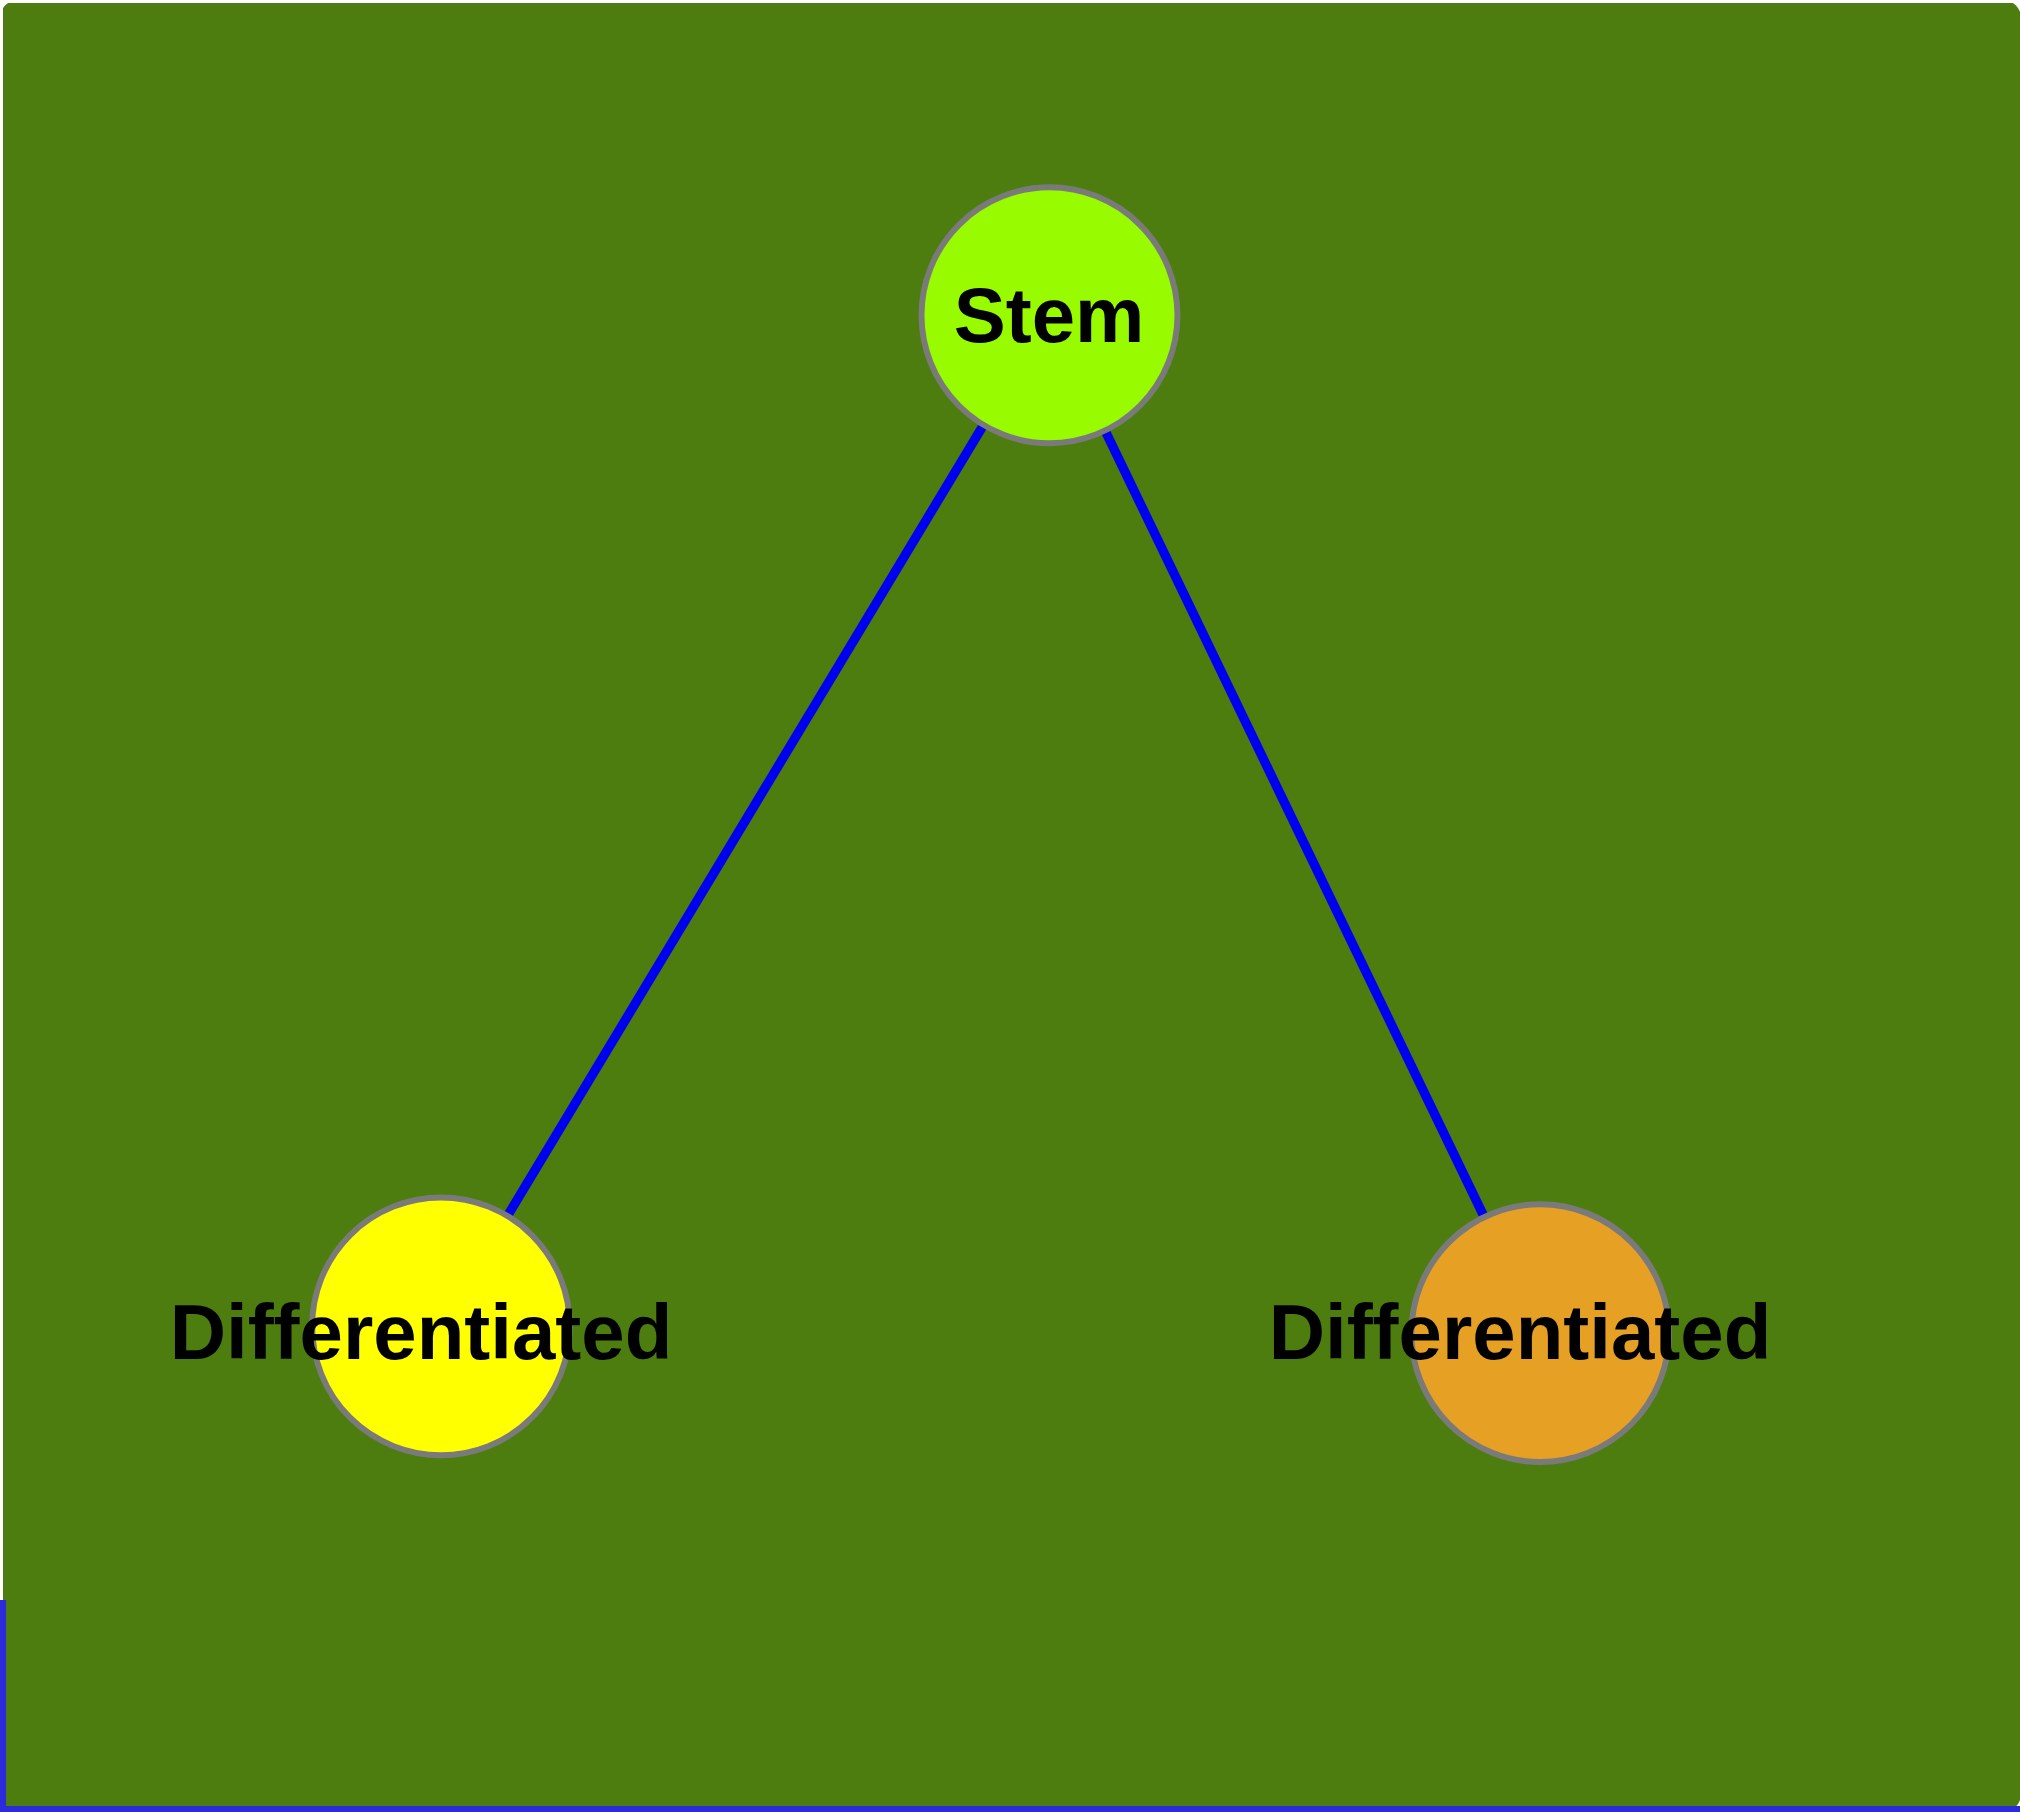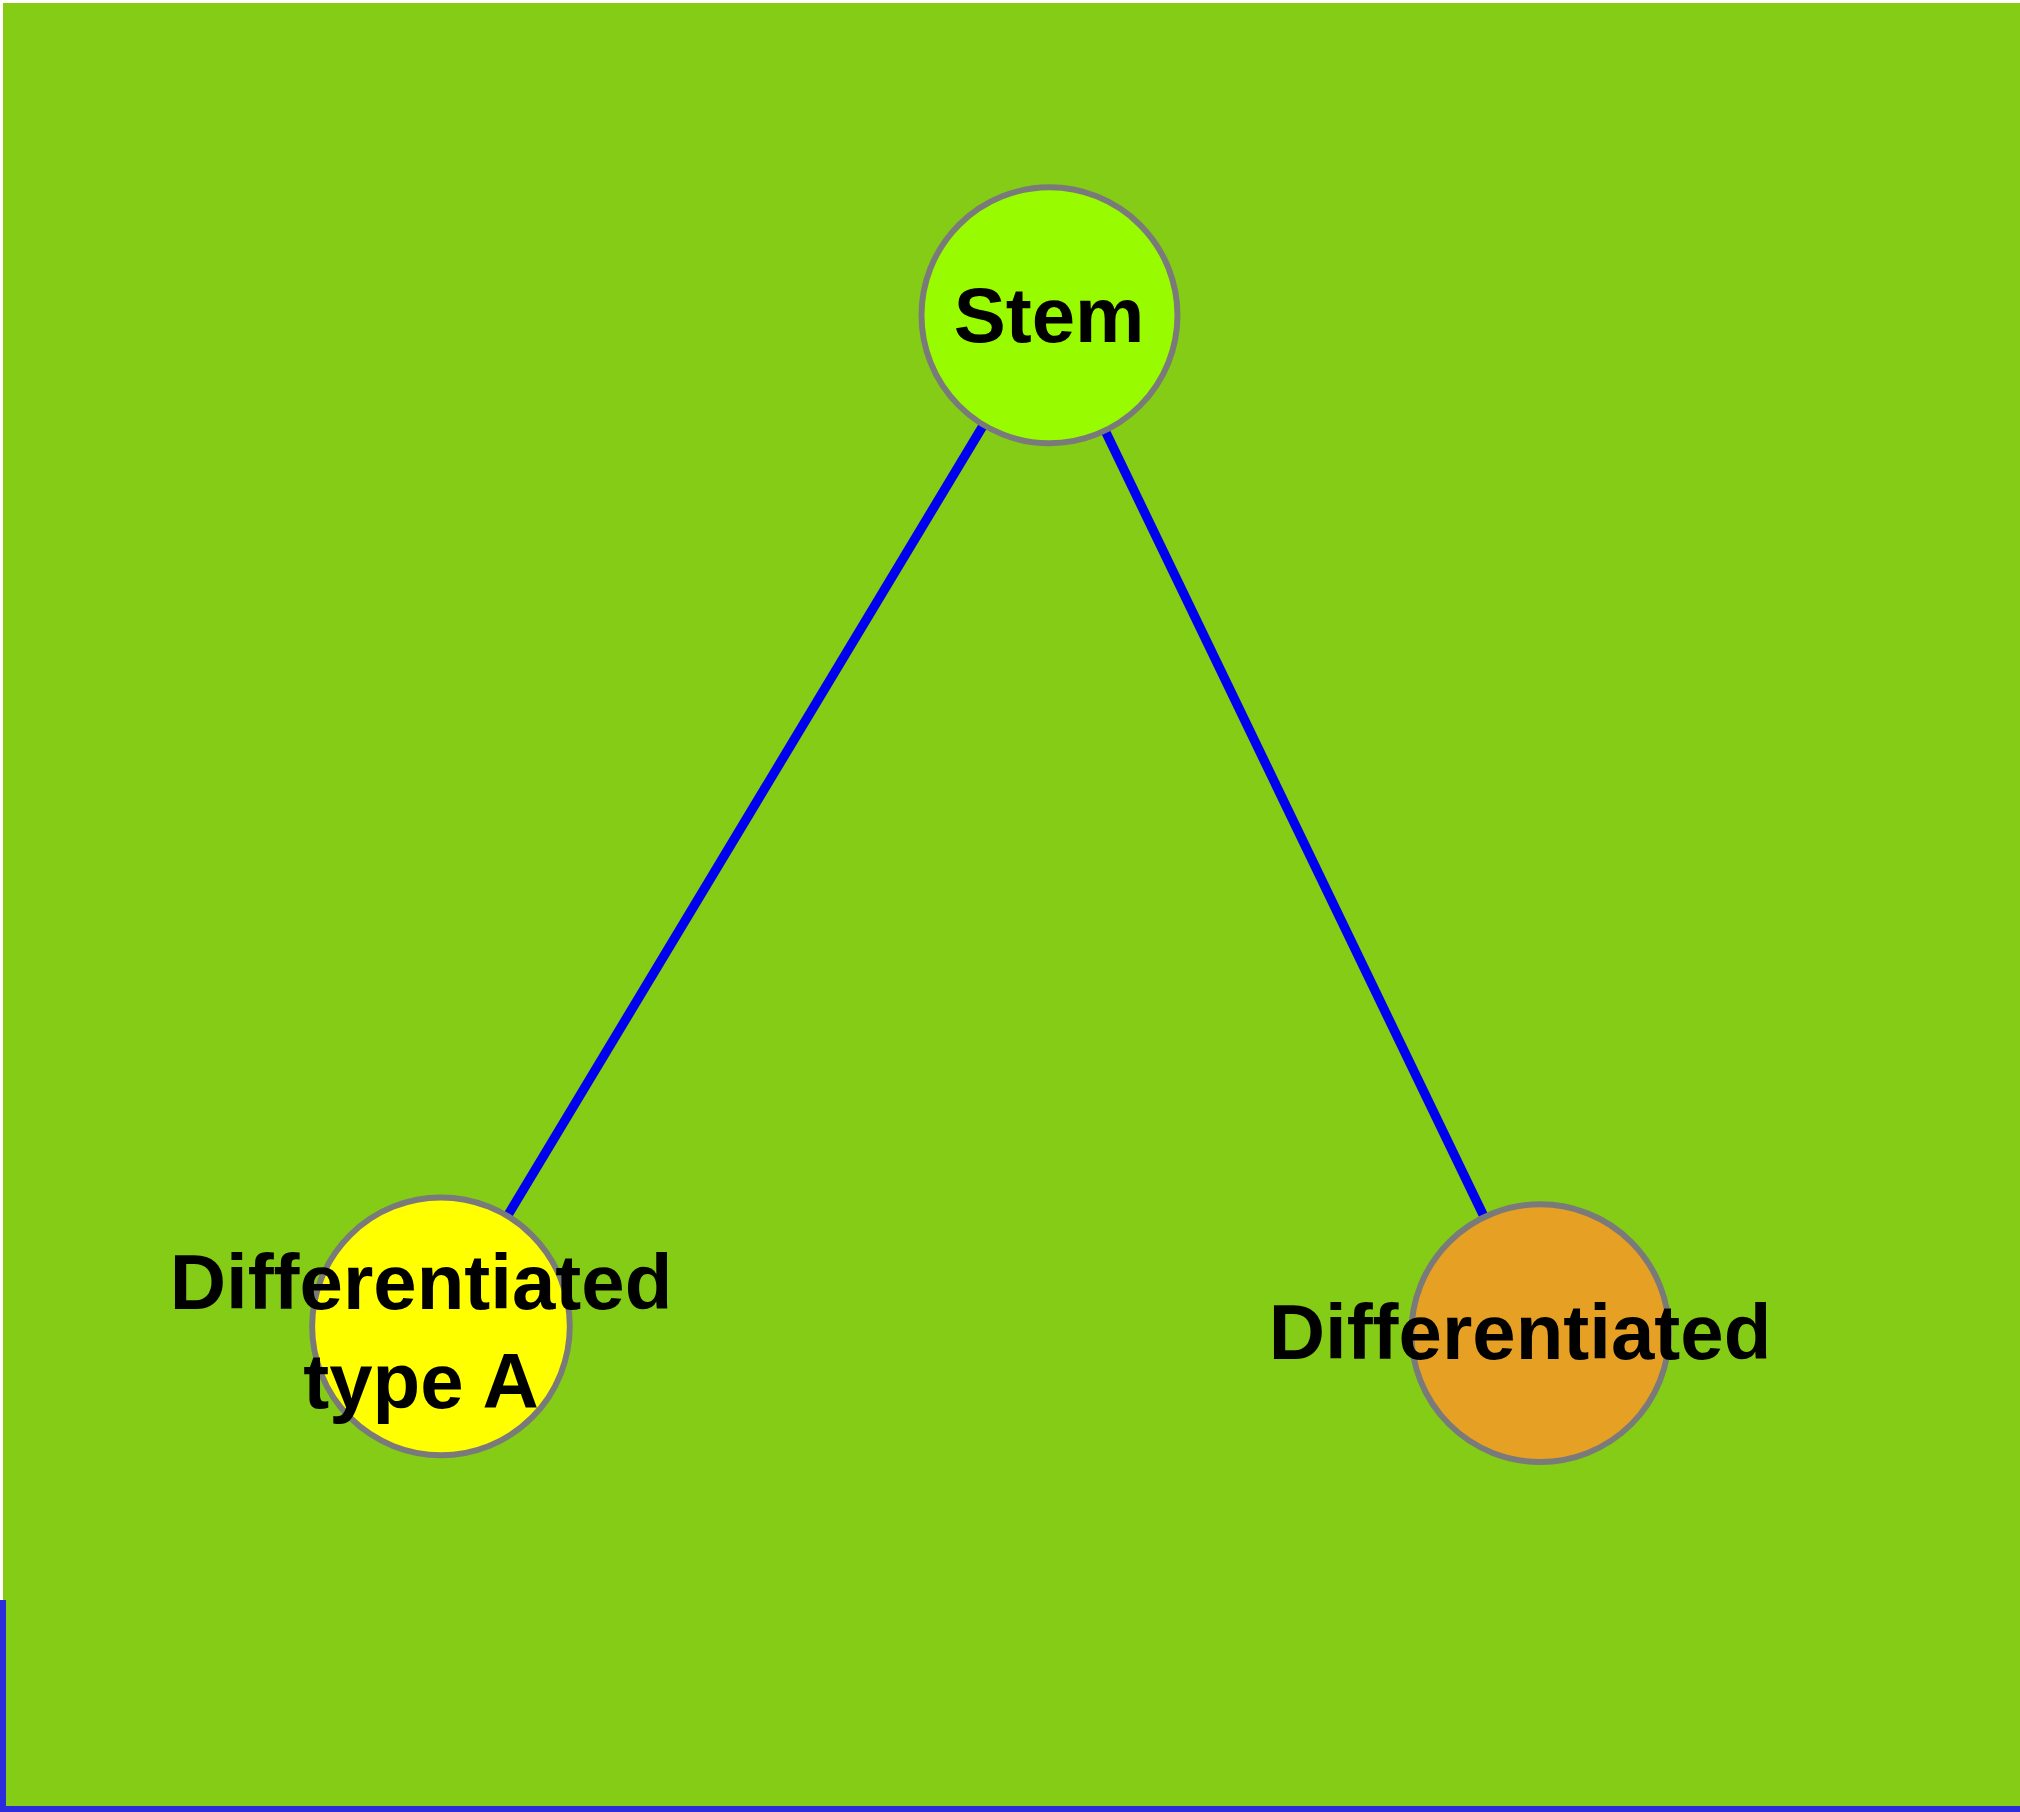--- a/index.html
+++ b/index.html
@@ -40,35 +40,34 @@
     position: absolute;
   }
   .frame-top    { left: 0; top: 0;    width: 2021px; height: 3.4px; }
   .frame-left   { left: 0; top: 0;    width: 2.5px;    height: 1600px; }
   .frame-bottom { left: 0; top: 1806px; width: 2021px; height: 6px; }
   .frame-corner { left: 0; top: 1600px; width: 6px;  height: 212px; }
 </style>
 </head>
 <body>
 
-<div class="stage" style="background: #84cc16;">
+<div class="stage" style="background: #4d7c0f; border-radius: 18px;">
   <svg id="graph-svg" width="2021" height="1812" viewBox="0 0 2384 2138">
       <line x1="1238" y1="372" x2="520" y2="1565" stroke="#0000ee" stroke-width="11"></line>
       <line x1="1238" y1="372" x2="1817" y2="1573" stroke="#0000ee" stroke-width="11"></line>
       <circle cx="1238" cy="372" r="151" fill="#99fb00" stroke="#7a7a7a" stroke-width="7"></circle>
       <circle cx="520" cy="1565" r="152" fill="#ffff00" stroke="#7a7a7a" stroke-width="7"></circle>
       <circle cx="1817" cy="1573" r="152" fill="#e6a124" stroke="#7a7a7a" stroke-width="7"></circle>
     </svg>
   <div id="labels">
       <div class="node-label" style="left: 1049px; top: 315px; color: rgb(0, 0, 0);">
         <div>Stem</div>
       </div>
       <div class="node-label" style="left: 421px; top: 1332px; color: rgb(0, 0, 0);">
         <div>Differentiated</div>
-        <div>type A</div>
       </div>
       <div class="node-label" style="left: 1520px; top: 1332px; color: rgb(0, 0, 0);">
         <div>Differentiated</div>
       </div>
     </div>
   <div class="frame frame-top" style="background: rgb(255, 255, 255);"></div>
   <div class="frame frame-left" style="background: rgb(255, 255, 255);"></div>
   <div class="frame frame-bottom" style="background: rgb(43, 43, 219);"></div>
   <div class="frame frame-corner" style="background: rgb(43, 43, 219);"></div>
 </div>

